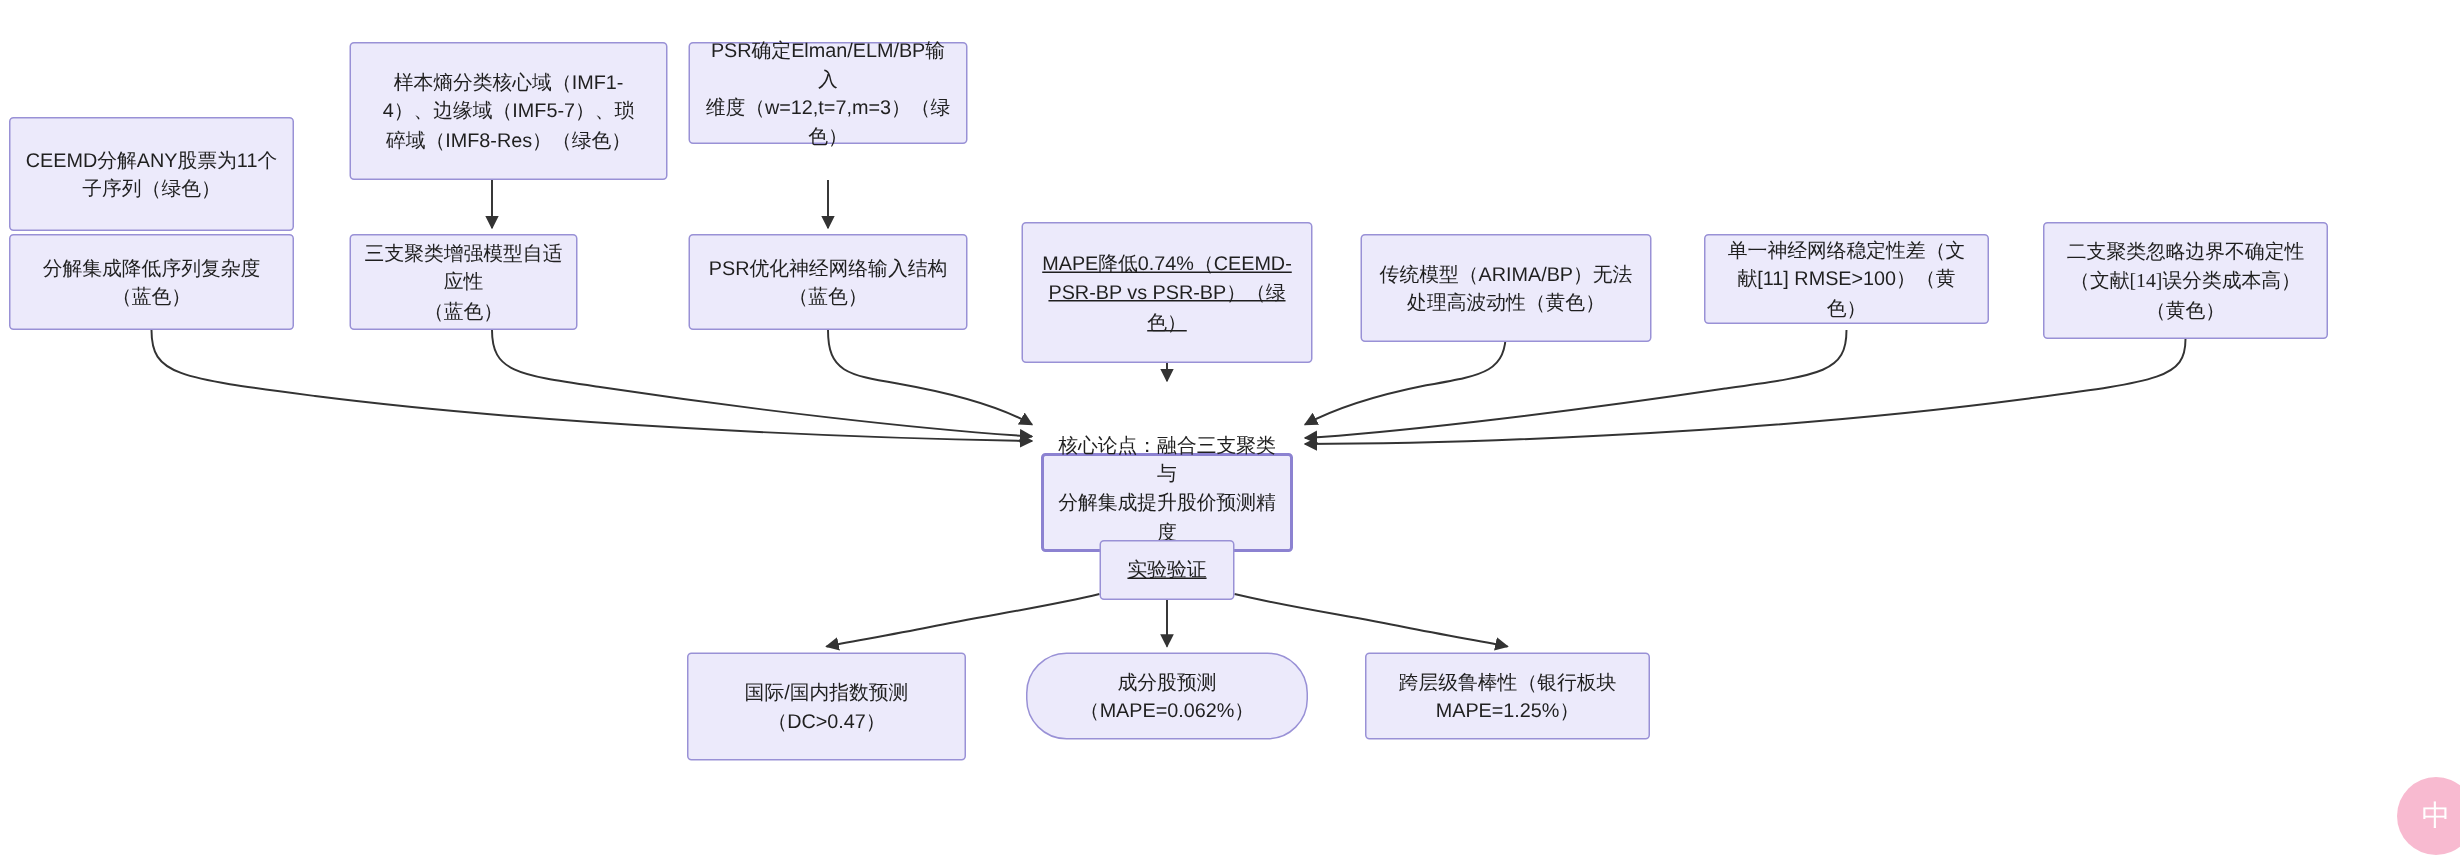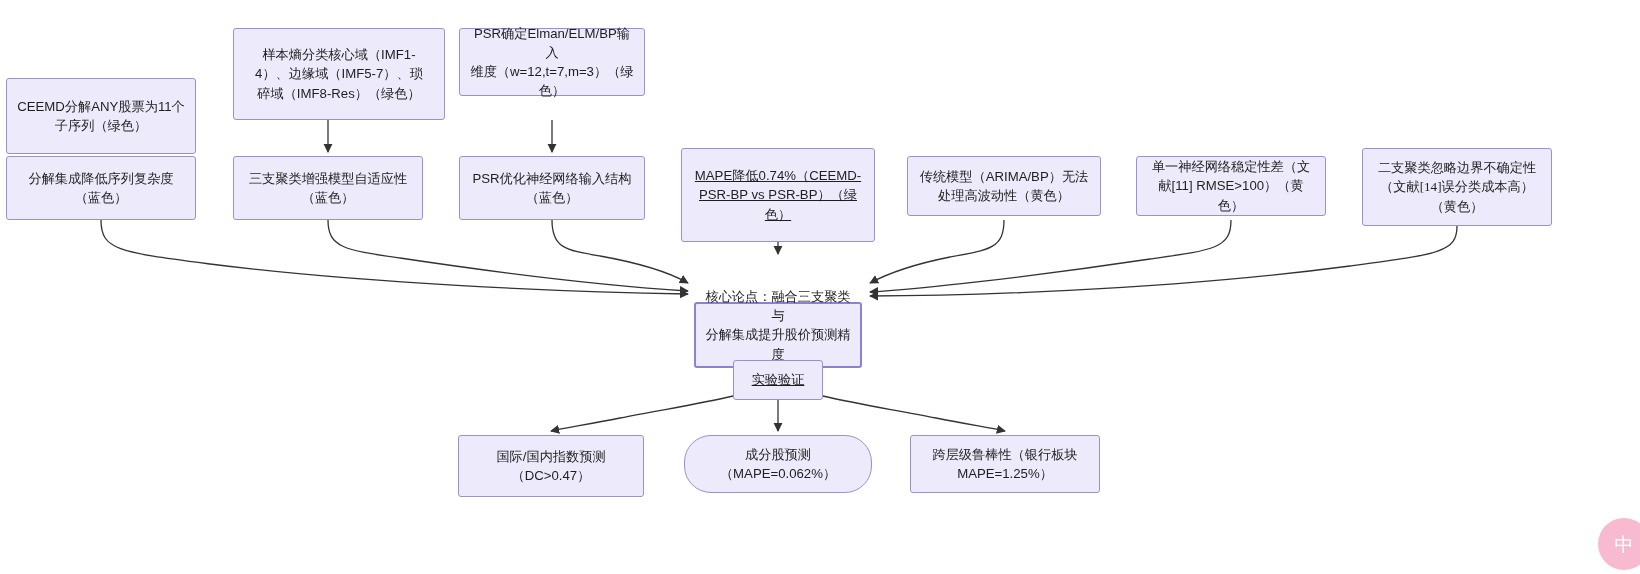--- a/index.html
+++ b/index.html
@@ -112,37 +112,37 @@
   <span class="node-label">PSR确定Elman/ELM/BP输入
 维度（w=12,t=7,m=3）（绿
 色）</span>
 </div>
 
 <div class="node-box" style="left:6px;top:156px;width:190px;height:64px;">
   <span class="node-label">分解集成降低序列复杂度
 （蓝色）</span>
 </div>
 
-<div class="node-box" style="left:233px;top:156px;width:190px;height:64px;">
+<div class="node-box" style="left:233px;top:156px;width:152px;height:64px;">
   <span class="node-label">三支聚类增强模型自适应性
 （蓝色）</span>
 </div>
 
 <div class="node-box" style="left:459px;top:156px;width:186px;height:64px;">
   <span class="node-label">PSR优化神经网络输入结构
 （蓝色）</span>
 </div>
 
 <div class="node-box" style="left:681px;top:148px;width:194px;height:94px;text-decoration:underline;">
   <span class="node-label">MAPE降低0.74%（CEEMD-
 PSR-BP vs PSR-BP）（绿
 色）</span>
 </div>
 
-<div class="node-box" style="left:907px;top:156px;width:194px;height:60px;">
+<div class="node-box" style="left:907px;top:156px;width:194px;height:72px;">
   <span class="node-label">传统模型（ARIMA/BP）无法
 处理高波动性（黄色）</span>
 </div>
 
 <div class="node-box" style="left:1136px;top:156px;width:190px;height:60px;">
   <span class="node-label">单一神经网络稳定性差（文
 献[11] RMSE&gt;100）（黄色）</span>
 </div>
 
 <div class="node-box" style="left:1362px;top:148px;width:190px;height:78px;font-family:Liberation Serif, serif;">
@@ -154,21 +154,21 @@
 <div class="node-box core" style="left:694px;top:258px;width:168px;height:66px;">
   <span class="node-label">核心论点：融合三支聚类与
 分解集成提升股价预测精度
 （红色）</span>
 </div>
 
 <div class="node-box" style="left:733px;top:360px;width:90px;height:40px;text-decoration:underline;">
   <span class="node-label">实验验证</span>
 </div>
 
-<div class="node-box" style="left:458px;top:435px;width:186px;height:62px;">
+<div class="node-box" style="left:458px;top:435px;width:186px;height:72px;">
   <span class="node-label">国际/国内指数预测
 （DC&gt;0.47）</span>
 </div>
 
 <div class="node-box" style="left:684px;top:435px;width:188px;height:58px;border-radius:27px;">
   <span class="node-label">成分股预测
 （MAPE=0.062%）</span>
 </div>
 
 <div class="node-box" style="left:910px;top:435px;width:190px;height:58px;">

